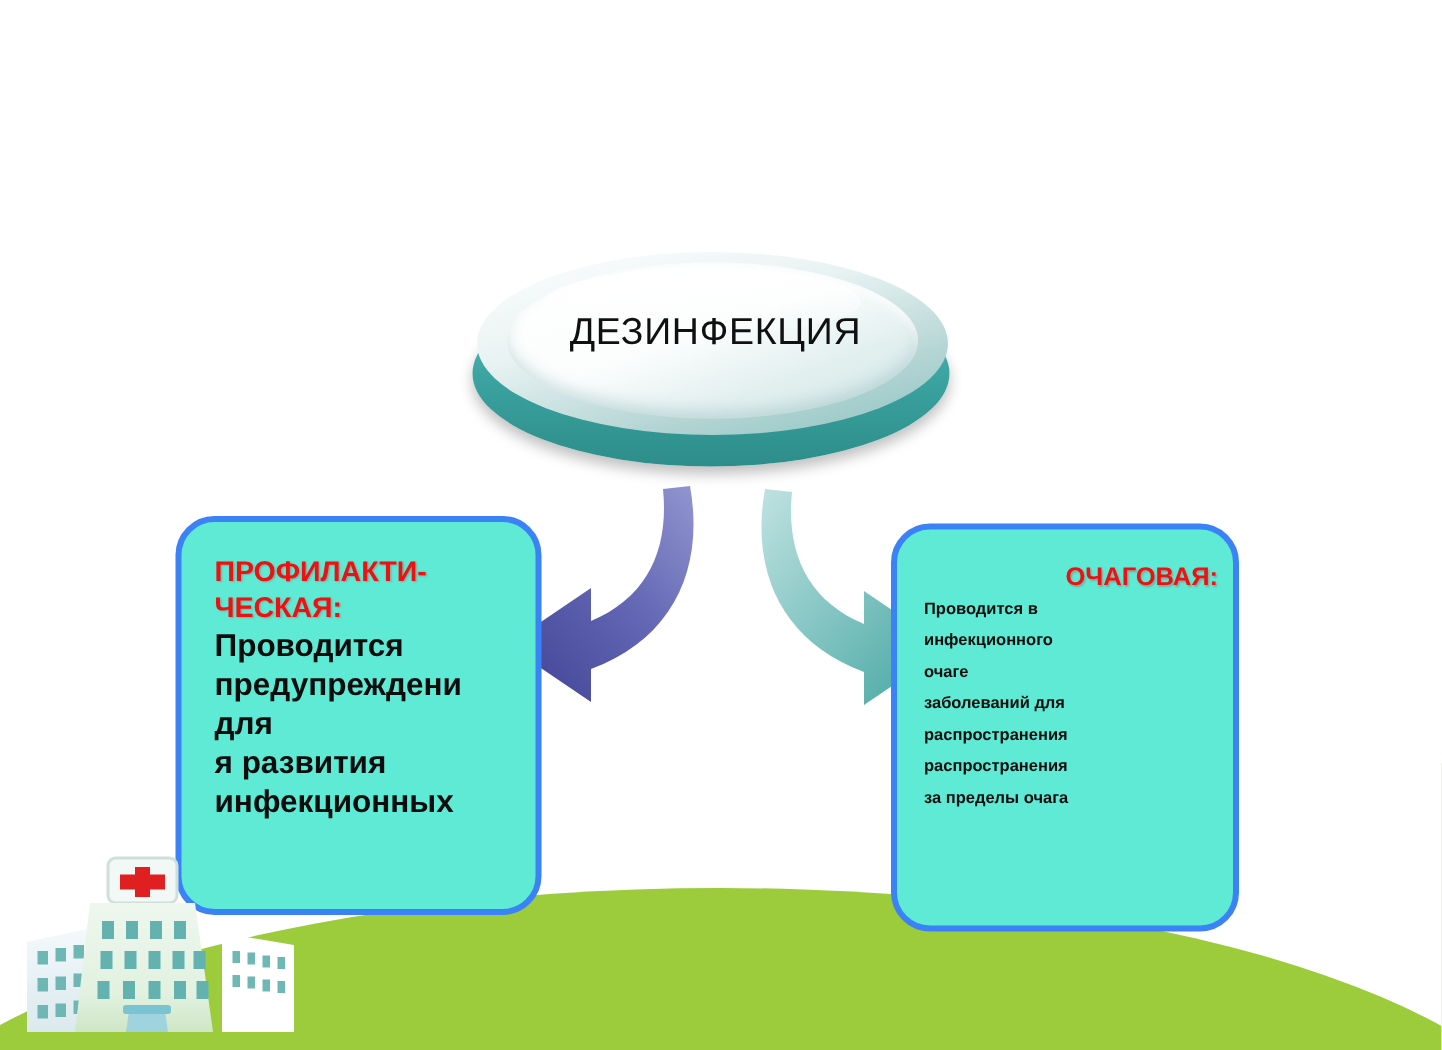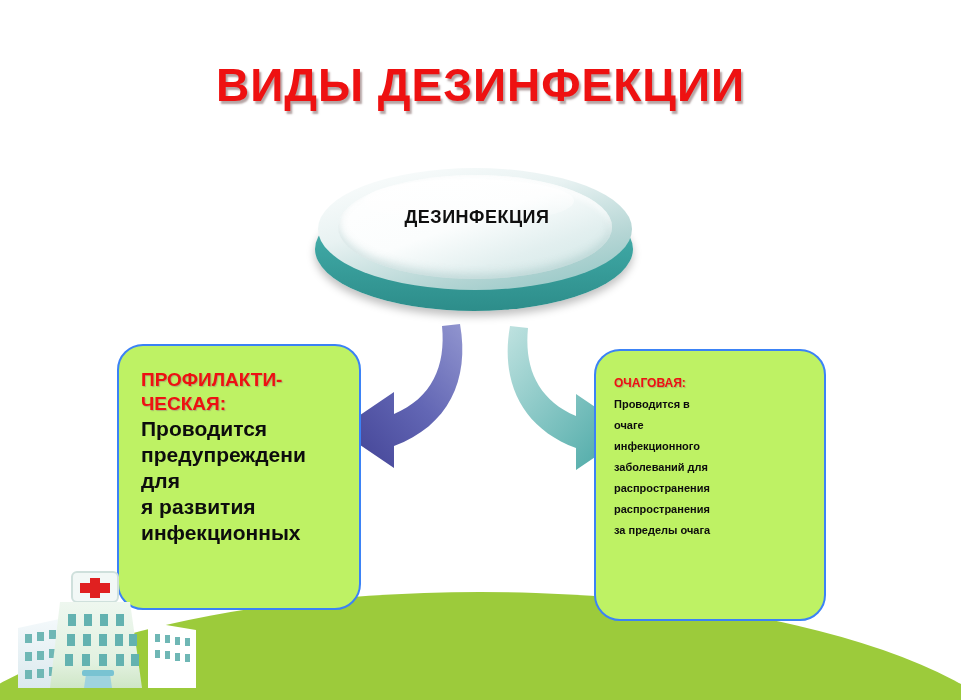--- a/index.html
+++ b/index.html
@@ -87,70 +87,69 @@
     height: 44px;
     border-radius: 50%;
     background: linear-gradient(180deg, rgba(255,255,255,0.95), rgba(255,255,255,0.05));
   }
   .disc-label {
     position: absolute;
     left: 0;
     top: 44px;
     width: 330px;
     text-align: center;
-    font-size: 18px;
-    font-weight: bold;
+    font-size: 25px;
+    font-weight: normal;
     color: #101010;
     letter-spacing: 0.5px;
     white-space: nowrap;
   }
 
   
   .arrow-left  { position: absolute; left: 320px; top: 318px; width: 160px; height: 150px; }
   .arrow-right { position: absolute; left: 492px; top: 320px; width: 160px; height: 150px; }
 
   
   .box {
     position: absolute;
-    background: #bef264;
-    border: 2px solid #3b82f6;
+    background: #5eead4;
+    border: 4px solid #3b82f6;
     border-radius: 26px;
     box-sizing: border-box;
   }
   .box-left  { left: 117px; top: 344px; width: 244px; height: 266px; padding: 22px 12px 0 22px; }
   .box-right { left: 594px; top: 349px; width: 232px; height: 272px; padding: 22px 10px 0 18px; }
 
   .head {
     color: #ee1111;
     font-weight: bold;
     text-shadow: 1px 1px 1px rgba(150,120,120,0.5);
     margin: 0 0 1px 0;
   }
   .box-left  .head { font-size: 19px; line-height: 23px; }
-  .box-right .head { font-size: 12px; line-height: 20px; }
+  .box-right .head { font-size: 17px; line-height: 20px; text-align: right; }
 
   .body {
     color: #0d0d0d;
     font-weight: bold;
     margin: 0;
   }
   .box-left  .body { font-size: 21px; line-height: 26px; }
   .box-right .body { font-size: 11px; line-height: 21px; }
 
   
   .hospital { position: absolute; left: 18px; top: 570px; width: 185px; height: 125px; }
 </style>
 </head>
 <body>
 
 <div id="slide">
 
   <div class="hill"></div>
 
-  <div class="title">ВИДЫ ДЕЗИНФЕКЦИИ</div>
 
   <div class="disc-wrap">
     <div class="disc-base"></div>
     <div class="disc-mid"></div>
     <div class="disc-top"></div>
     <div class="disc-gloss"></div>
     <div class="disc-label">ДЕЗИНФЕКЦИЯ</div>
   </div>
 
   <div class="arrow-left">
@@ -187,22 +186,22 @@
     <div class="body">Проводится</div>
     <div class="body">предупреждени</div>
     <div class="body">для</div>
     <div class="body">я развития</div>
     <div class="body">инфекционных</div>
   </div>
 
   <div class="box box-right">
     <div class="head">ОЧАГОВАЯ:</div>
     <div class="body">Проводится в</div>
+    <div class="body">инфекционного</div>
     <div class="body">очаге</div>
-    <div class="body">инфекционного</div>
     <div class="body">заболеваний для</div>
     <div class="body">распространения</div>
     <div class="body">распространения</div>
     <div class="body">за пределы очага</div>
   </div>
 
   <div class="hospital">
     <svg width="185" height="125" viewBox="0 0 185 125">
       <defs>
         <linearGradient id="gBldMain" x1="0" y1="0" x2="0" y2="1">

